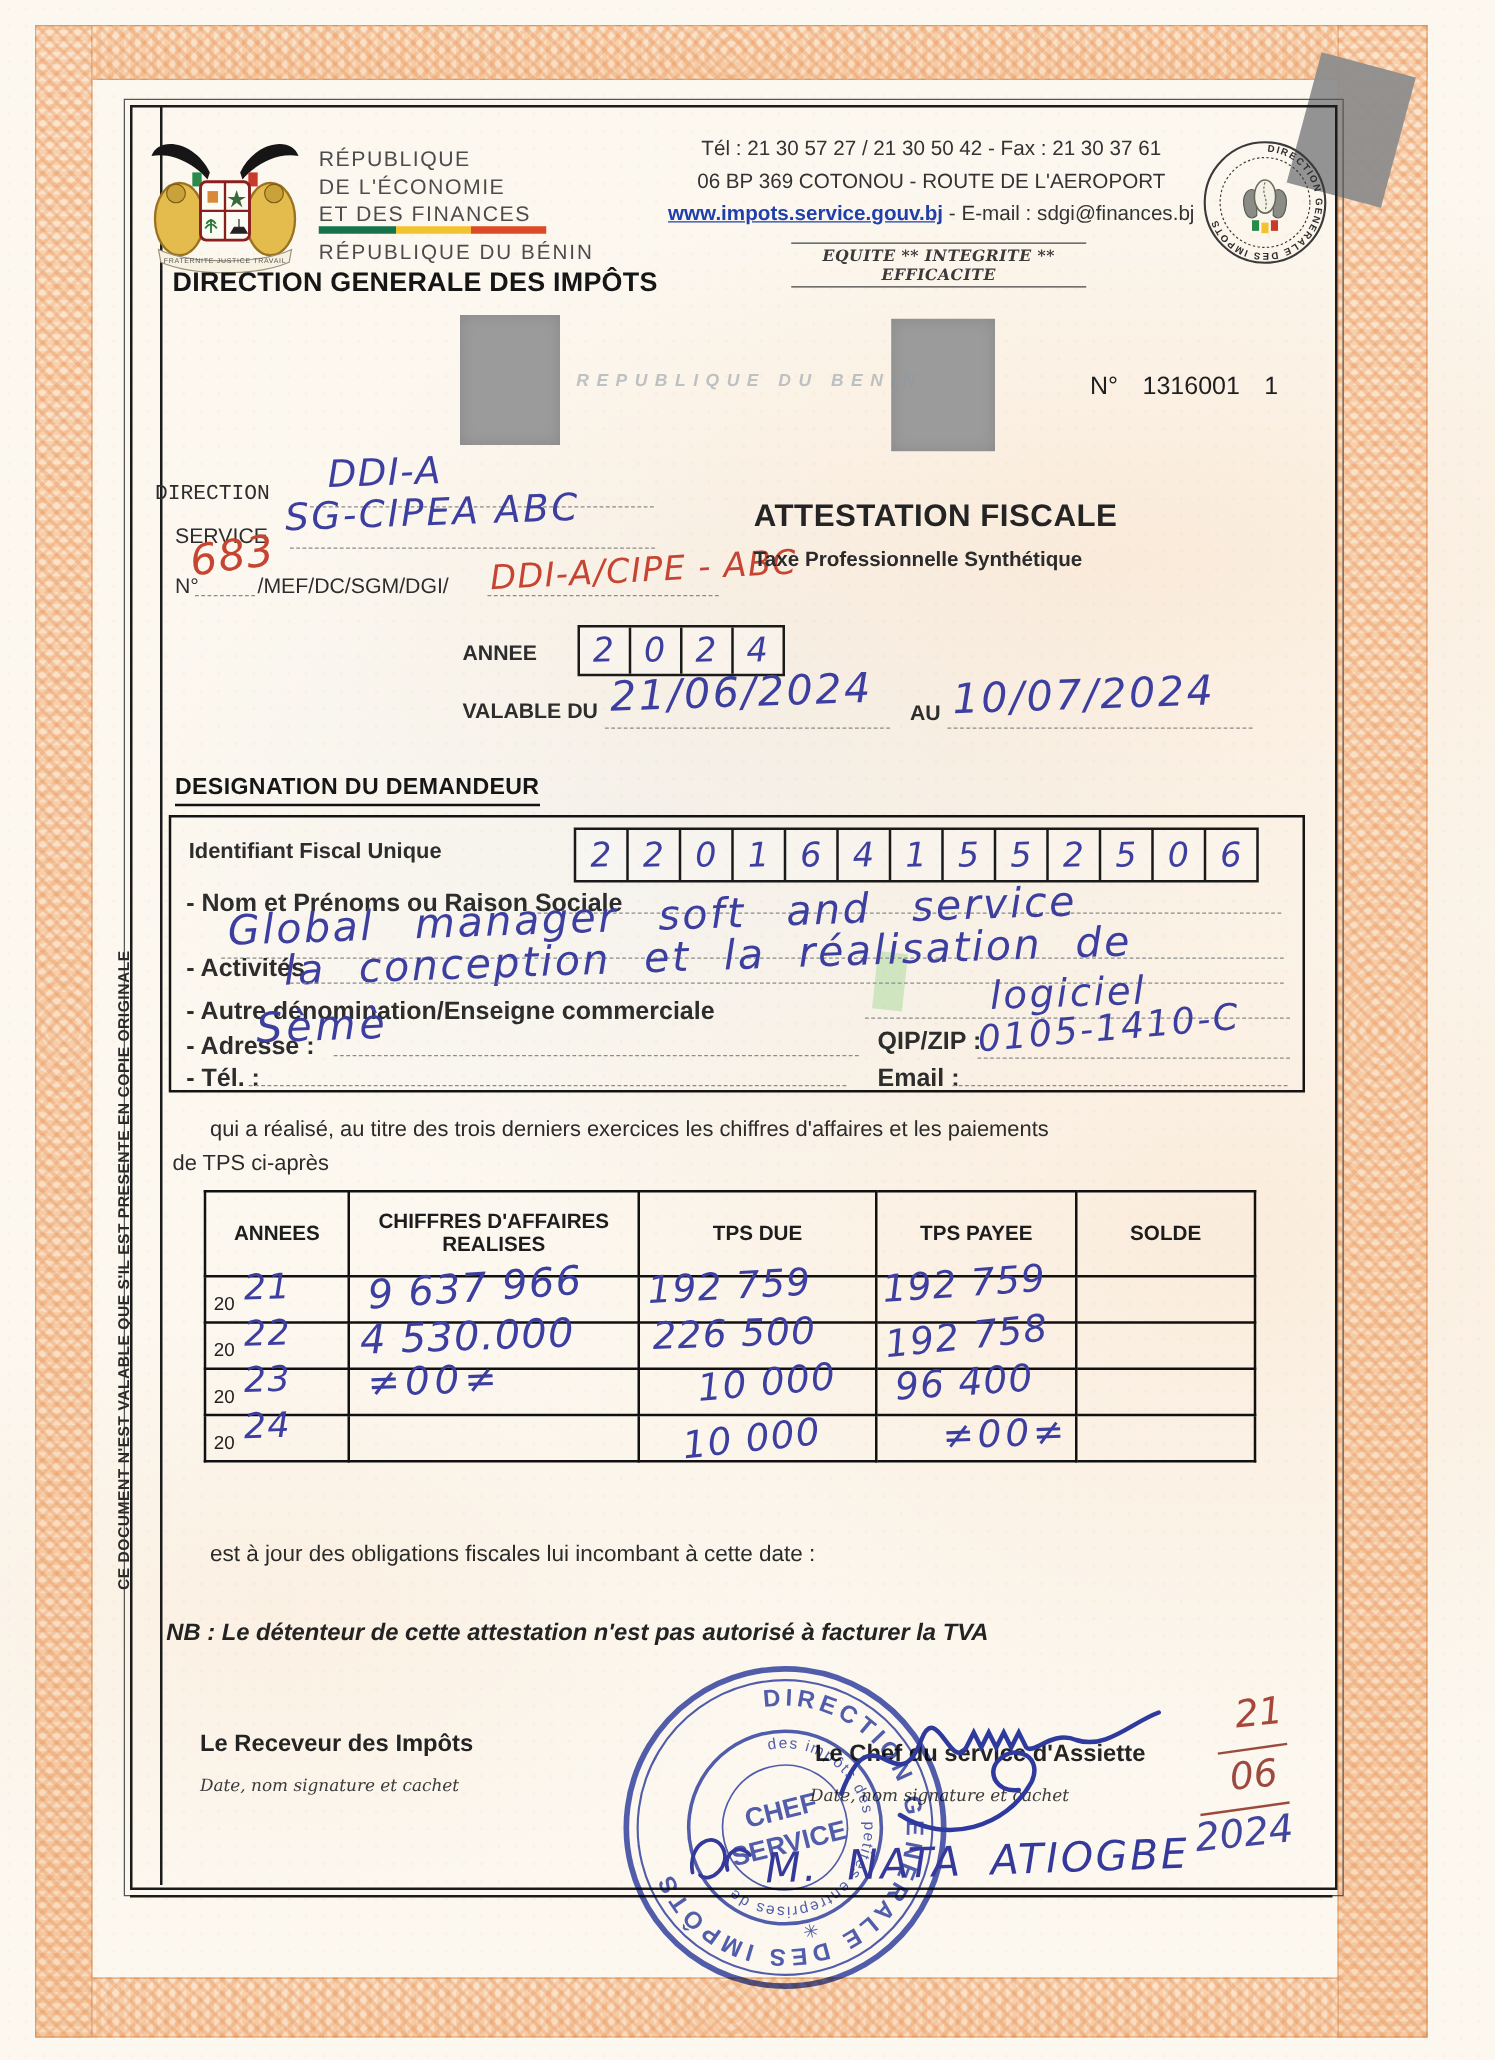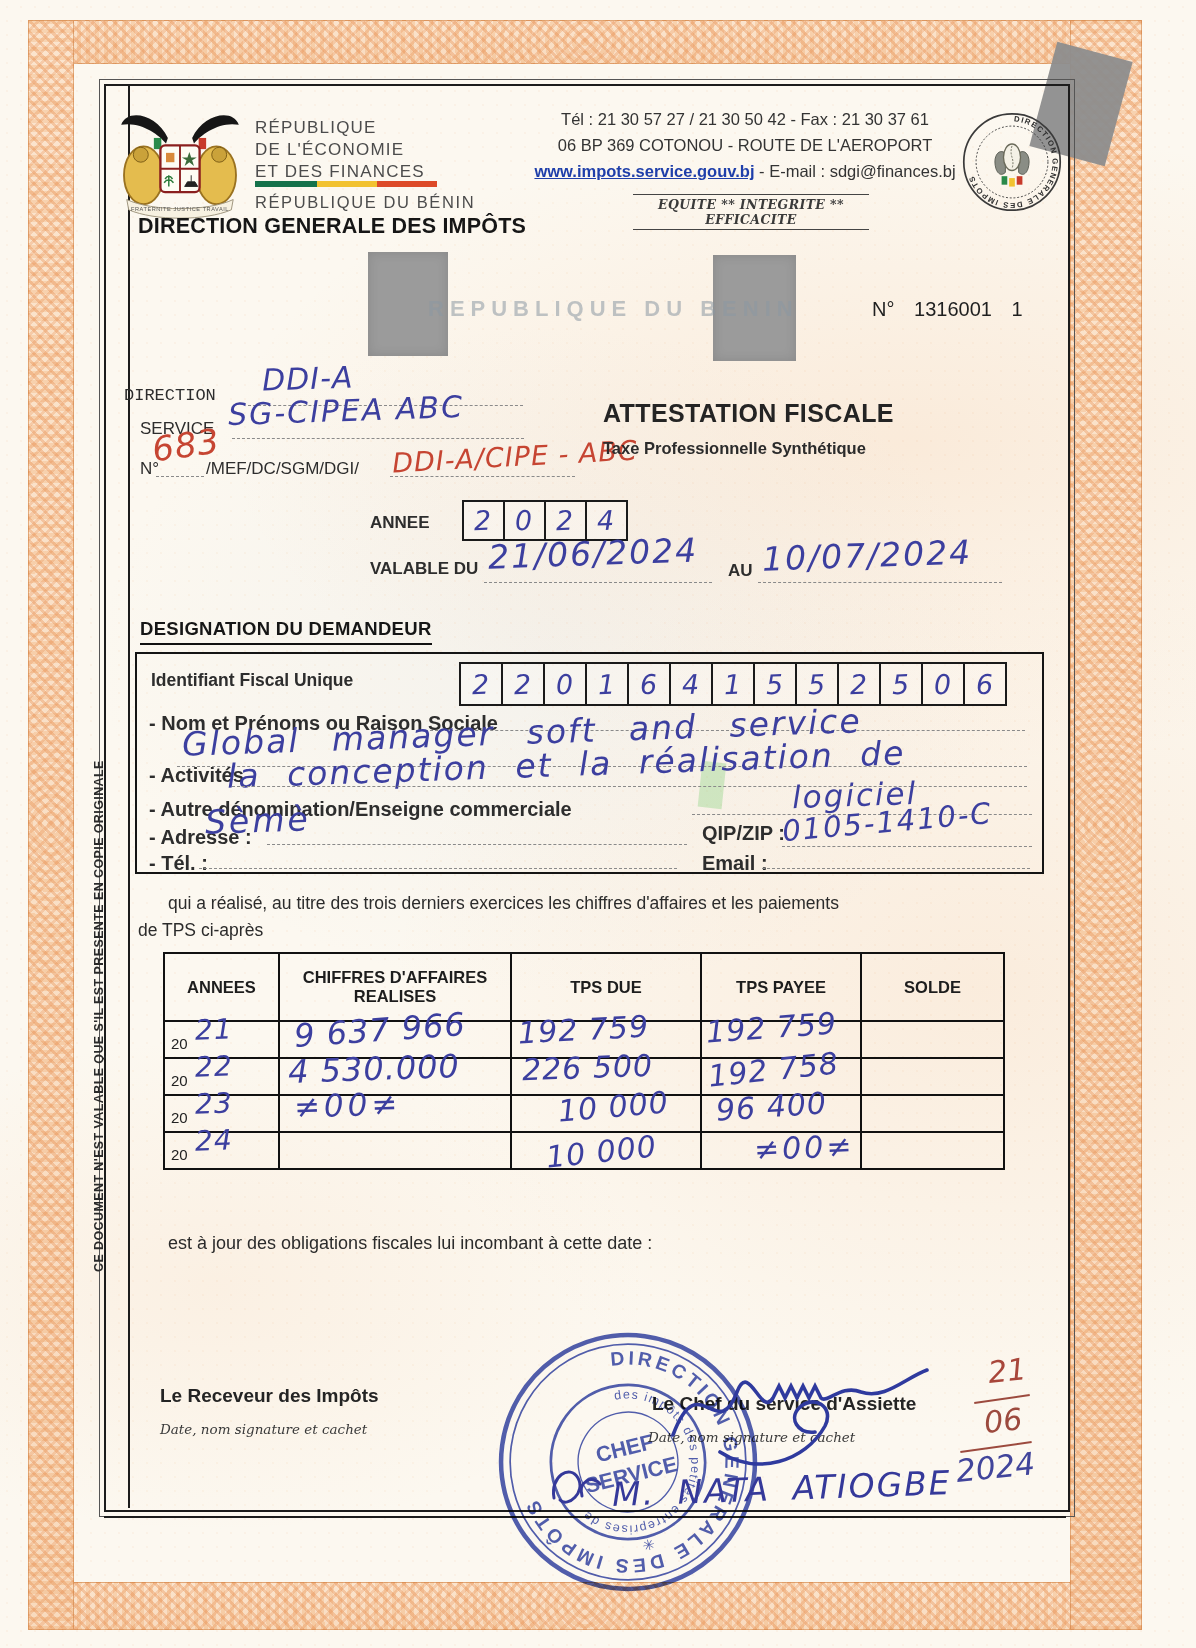--- a/index.html
+++ b/index.html
@@ -47,21 +47,21 @@
   .website{color:#1f3faa;text-decoration:underline;font-weight:600;}
   .motto{
     position:absolute;left:633px;top:194px;width:232px;text-align:center;
     font-family:"DejaVu Serif",serif;font-style:italic;font-weight:700;font-size:12.5px;color:#3a3a3a;
     border-top:1.5px solid #444;border-bottom:1.5px solid #444;padding:2px 2px;letter-spacing:.4px;
   }
   
   .graybox{background:#9b9b9b;box-shadow:inset 0 0 12px rgba(0,0,0,.12);}
   .corner-artifact{position:absolute;left:1042px;top:50px;width:78px;height:108px;background:#8d8d8d;transform:rotate(15deg);opacity:.95;}
   .watermark{
-    position:absolute;left:428px;top:296px;font-size:22px;letter-spacing:6px;color:rgba(138,152,162,.55);font-weight:600;
+    position:absolute;left:461px;top:296px;font-size:14px;letter-spacing:6px;color:rgba(138,152,162,.55);font-weight:600;font-style:italic;
   }
   .docnum{position:absolute;left:872px;top:298px;font-size:20px;color:#1f1f1f;}
   
   .lbl{font-size:17px;color:#2d2d2d;}
   .dash{border-bottom:1.6px dashed #8a8a8a;height:0;}
   
   .hw{
     font-family:"DejaVu Sans",sans-serif;font-style:italic;color:#3c3f9f;
     letter-spacing:1px;white-space:nowrap;transform:rotate(-2deg);line-height:1;
   }
@@ -384,20 +384,21 @@
             <span class="hw cellhw" style="left:52px;top:0px;letter-spacing:3px;">≠00≠</span>
           </td>
       <td>
             <span class="hw cellhw"></span>
           </td>
     </tr>
   </tbody>
     </table>
 
   <div class="abs" style="left:168px;top:1233px;font-size:18px;color:#2b2b2b;">est à jour des obligations fiscales lui incombant à cette date :</div>
+  <div class="nb-line">NB : Le détenteur de cette attestation n'est pas autorisé à facturer la TVA</div>
 
   <div class="abs foot-title" style="left:160px;top:1385px;">Le Receveur des Impôts</div>
   <div class="abs foot-sub" style="left:160px;top:1421px;">Date, nom signature et cachet</div>
   <div class="abs foot-title" style="left:652px;top:1393px;">Le Chef  du service d'Assiette</div>
   <div class="abs foot-sub" style="left:648px;top:1429px;">Date, nom signature et cachet</div>
 
   <div class="abs hw-date" style="left:988px;top:1356px;font-size:30px;color:#a8463a;transform:rotate(-6deg);">21</div>
   <div class="date-rule" style="left:974px;top:1398px;width:56px;"></div>
   <div class="abs hw-date" style="left:984px;top:1406px;font-size:30px;color:#9c4a3e;transform:rotate(-6deg);">06</div>
   <div class="date-rule" style="left:960px;top:1446px;width:72px;"></div>

